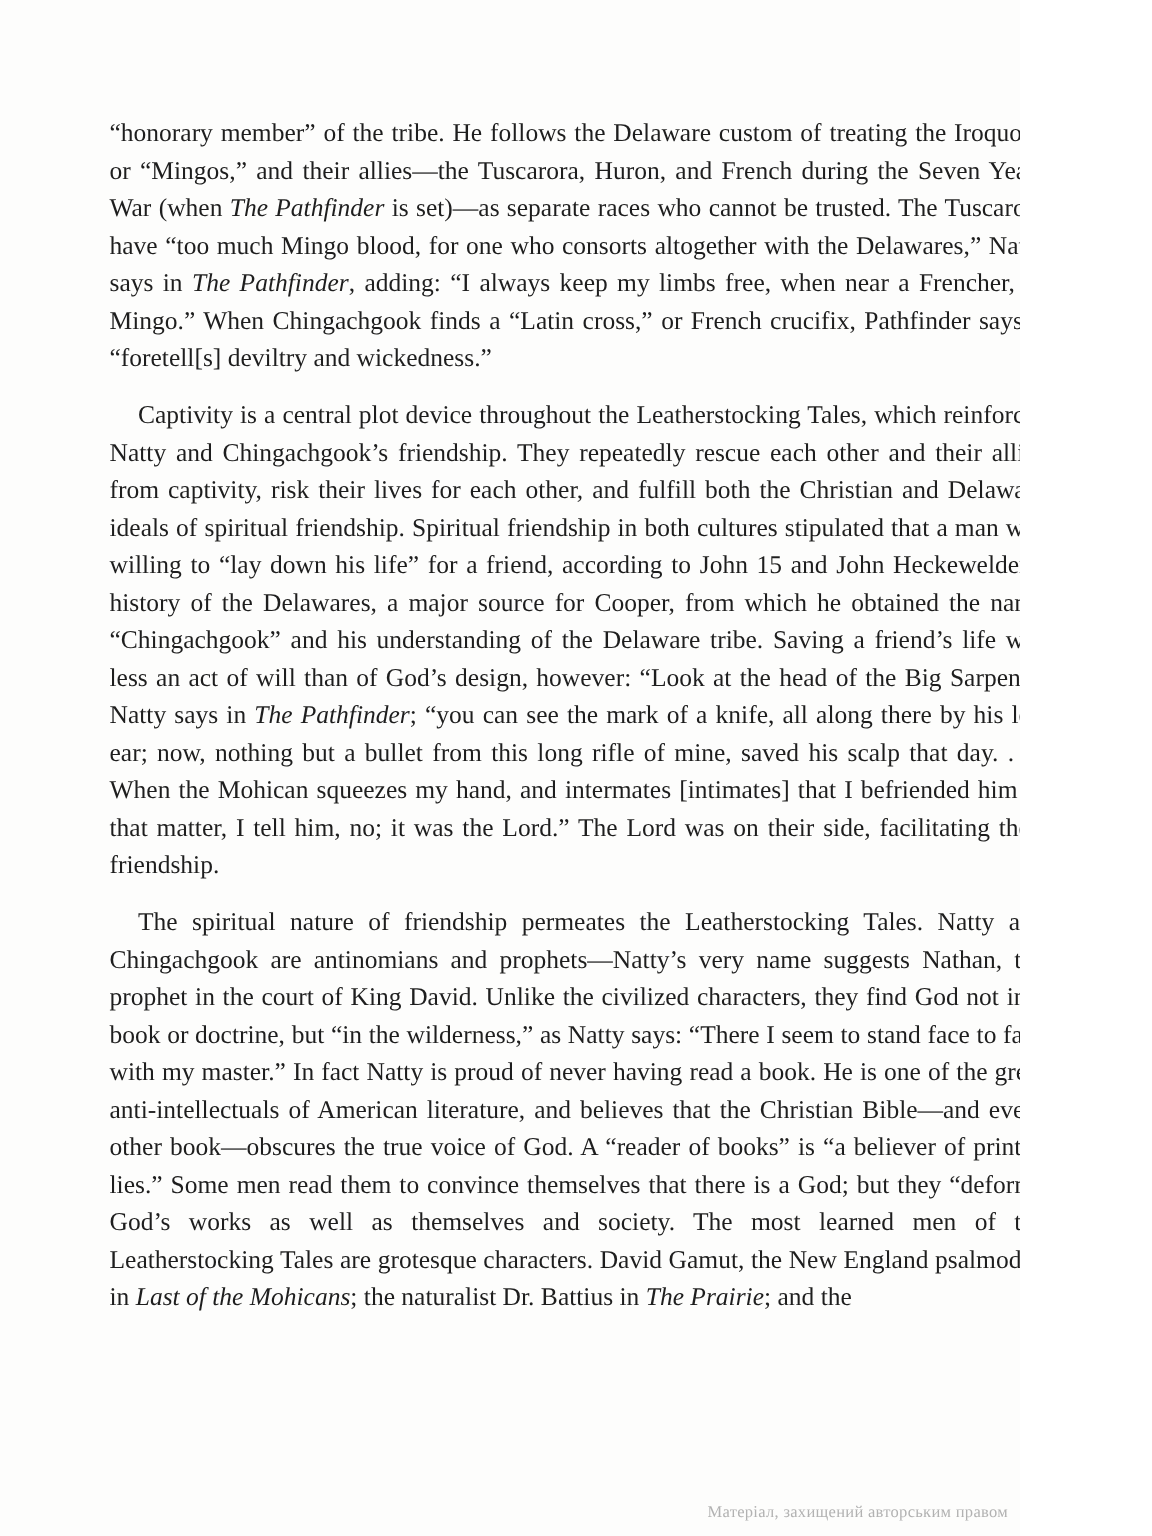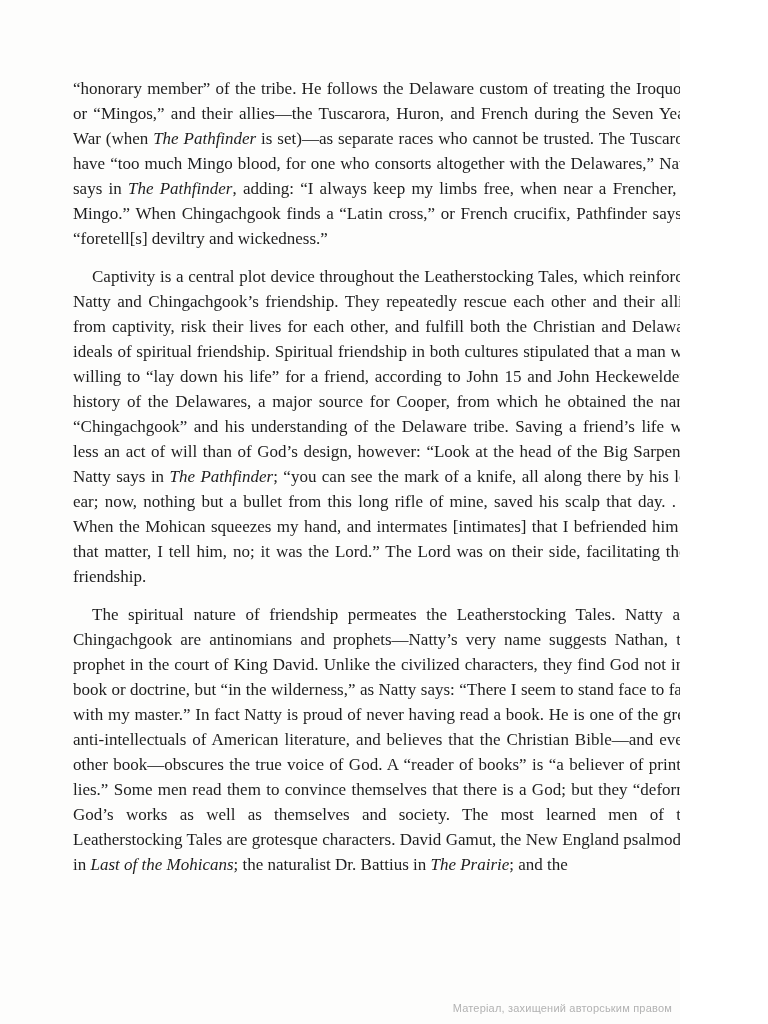--- a/index.html
+++ b/index.html
@@ -34,21 +34,21 @@
       text-indent: 19px;
       font-family: Liberation Serif, serif;
     }
     .para i {
       font-style: italic;
     }
     .watermark {
       position: absolute;
       right: 8px;
       bottom: 10px;
-      font-family: Liberation Sans, sans-serif;
+      font-family: Liberation Serif, serif;
       font-size: 11px;
       letter-spacing: 0.2px;
       color: #b2b2b2;
     }
   </style>
 </head>
 <body>
 
 <div class="page">
   <div class="text-block" id="text-block">

